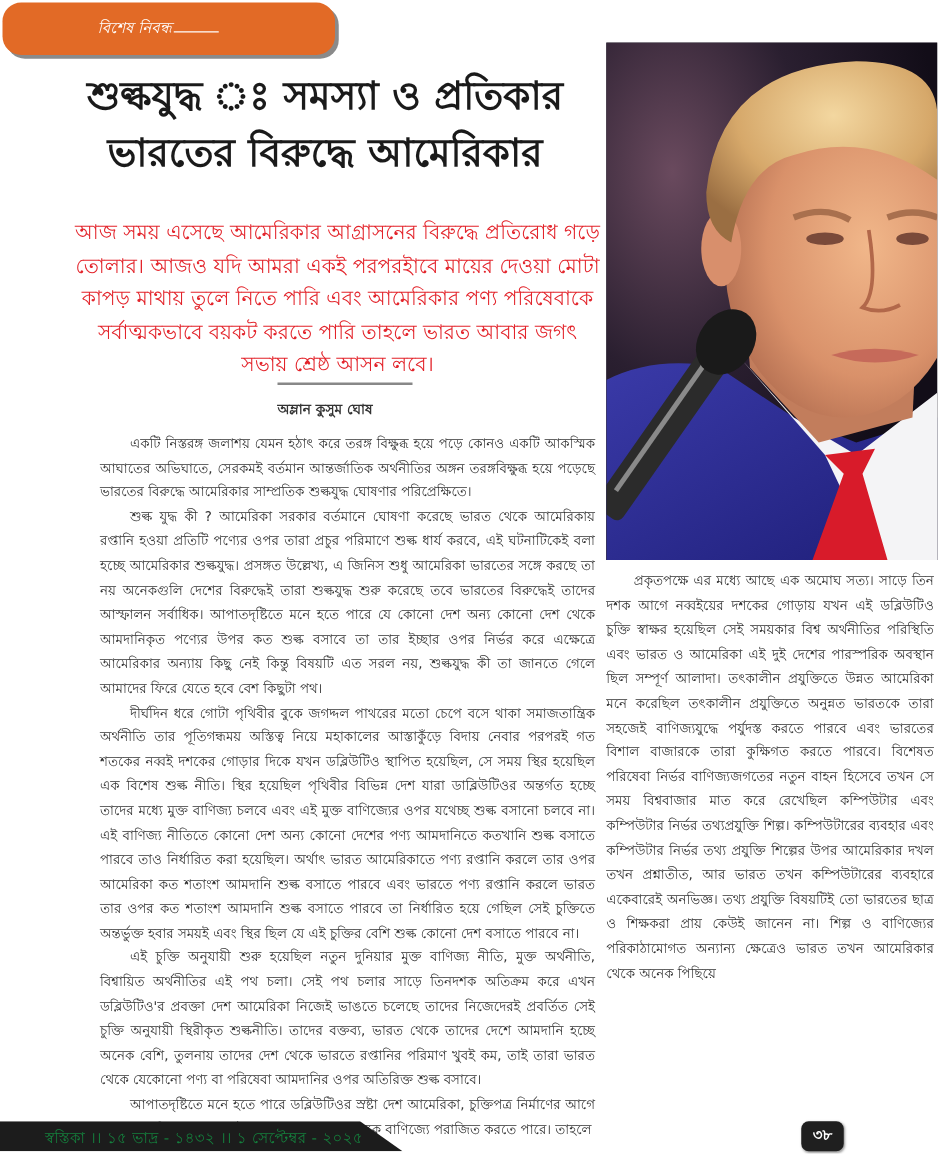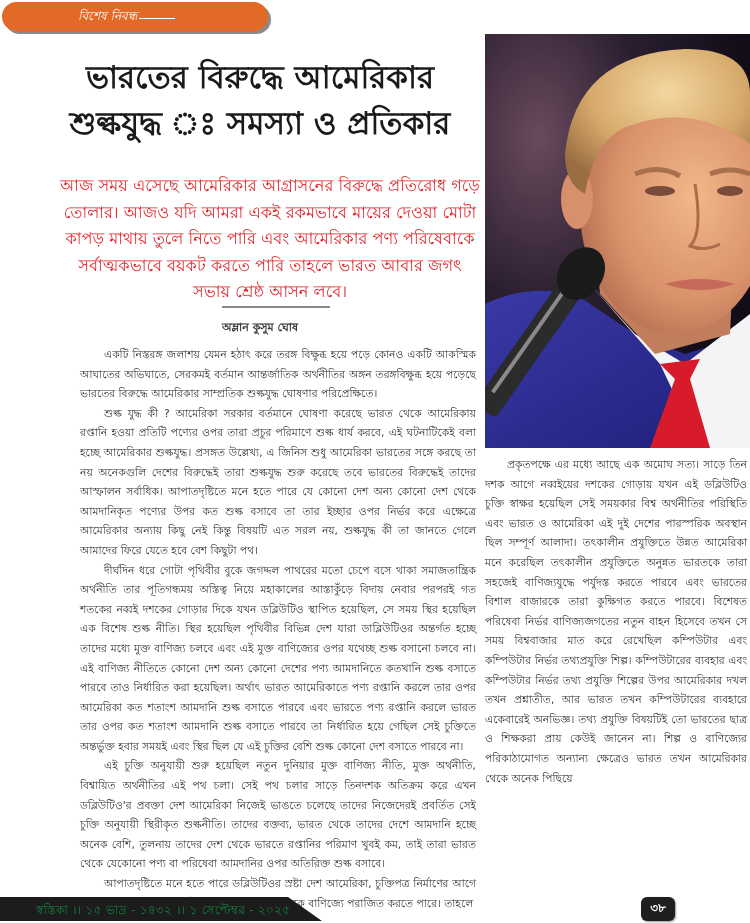--- a/index.html
+++ b/index.html
@@ -1,20 +1,20 @@
 <!DOCTYPE html>
 <html><head>
   <meta charset="utf-8">
   <style>
     * { box-sizing: border-box; margin: 0; padding: 0; }
     html, body { width: 750px; height: 923px; background: #ffffff; overflow: hidden; }
     body { position: relative; font-family: "DejaVu Sans", sans-serif; color: #2a2a2a; }
 
     .section-pill {
-      position: absolute; left: 2px; top: 2px; width: 266px; height: 29px;
+      position: absolute; left: 2px; top: 2px; width: 266px; height: 42px;
       background: #e26a26; border-radius: 15px;
       box-shadow: 3px 3px 0 #8a8a8a;
       display: flex; align-items: center; padding-left: 76px;
     }
     .section-pill .label {
       color: #ffffff; font-size: 12px; font-style: italic; white-space: nowrap;
     }
     .section-pill .rule {
       display: inline-block; width: 36px; height: 1px; background: #ffffff; margin-left: 2px; margin-top: 4px;
     }
@@ -77,25 +77,25 @@
   </style>
 </head>
 <body>
 
 <div class="section-pill">
   <span class="label">বিশেষ নিবন্ধ</span>
   <span class="rule"></span>
 </div>
 
 <h1 class="headline">
+  <span style="display:block">শুল্কযুদ্ধ ঃ সমস্যা ও প্রতিকার</span>
   <span style="display:block">ভারতের বিরুদ্ধে আমেরিকার</span>
-  <span style="display:block">শুল্কযুদ্ধ ঃ সমস্যা ও প্রতিকার</span>
 </h1>
 
-<p class="standfirst">আজ সময় এসেছে আমেরিকার আগ্রাসনের বিরুদ্ধে প্রতিরোধ গড়ে তোলার। আজও যদি আমরা একই রকমভাবে মায়ের দেওয়া মোটা কাপড় মাথায় তুলে নিতে পারি এবং আমেরিকার পণ্য পরিষেবাকে সর্বাত্মকভাবে বয়কট করতে পারি তাহলে ভারত আবার জগৎ সভায় শ্রেষ্ঠ আসন লবে।</p>
+<p class="standfirst">আজ সময় এসেছে আমেরিকার আগ্রাসনের বিরুদ্ধে প্রতিরোধ গড়ে তোলার। আজও যদি আমরা একই পরপরইাবে মায়ের দেওয়া মোটা কাপড় মাথায় তুলে নিতে পারি এবং আমেরিকার পণ্য পরিষেবাকে সর্বাত্মকভাবে বয়কট করতে পারি তাহলে ভারত আবার জগৎ সভায় শ্রেষ্ঠ আসন লবে।</p>
 
 <div class="byline-rule"></div>
 <div class="byline">অম্লান কুসুম ঘোষ</div>
 
 <div class="body-left">
   <p>একটি নিস্তরঙ্গ জলাশয় যেমন হঠাৎ করে তরঙ্গ বিক্ষুব্ধ হয়ে পড়ে কোনও একটি আকস্মিক আঘাতের অভিঘাতে, সেরকমই বর্তমান আন্তর্জাতিক অর্থনীতির অঙ্গন তরঙ্গবিক্ষুব্ধ হয়ে পড়েছে ভারতের বিরুদ্ধে আমেরিকার সাম্প্রতিক শুল্কযুদ্ধ ঘোষণার পরিপ্রেক্ষিতে।</p>
   <p>শুল্ক যুদ্ধ কী ? আমেরিকা সরকার বর্তমানে ঘোষণা করেছে ভারত থেকে আমেরিকায় রপ্তানি হওয়া প্রতিটি পণ্যের ওপর তারা প্রচুর পরিমাণে শুল্ক ধার্য করবে, এই ঘটনাটিকেই বলা হচ্ছে আমেরিকার শুল্কযুদ্ধ। প্রসঙ্গত উল্লেখ্য, এ জিনিস শুধু আমেরিকা ভারতের সঙ্গে করছে তা নয় অনেকগুলি দেশের বিরুদ্ধেই তারা শুল্কযুদ্ধ শুরু করেছে তবে ভারতের বিরুদ্ধেই তাদের আস্ফালন সর্বাধিক। আপাতদৃষ্টিতে মনে হতে পারে যে কোনো দেশ অন্য কোনো দেশ থেকে আমদানিকৃত পণ্যের উপর কত শুল্ক বসাবে তা তার ইচ্ছার ওপর নির্ভর করে এক্ষেত্রে আমেরিকার অন্যায় কিছু নেই কিন্তু বিষয়টি এত সরল নয়, শুল্কযুদ্ধ কী তা জানতে গেলে আমাদের ফিরে যেতে হবে বেশ কিছুটা পথ।</p>
   <p>দীর্ঘদিন ধরে গোটা পৃথিবীর বুকে জগদ্দল পাথরের মতো চেপে বসে থাকা সমাজতান্ত্রিক অর্থনীতি তার পূতিগন্ধময় অস্তিত্ব নিয়ে মহাকালের আস্তাকুঁড়ে বিদায় নেবার পরপরই গত শতকের নব্বই দশকের গোড়ার দিকে যখন ডব্লিউটিও স্থাপিত হয়েছিল, সে সময় স্থির হয়েছিল এক বিশেষ শুল্ক নীতি। স্থির হয়েছিল পৃথিবীর বিভিন্ন দেশ যারা ডাব্লিউটিওর অন্তর্গত হচ্ছে তাদের মধ্যে মুক্ত বাণিজ্য চলবে এবং এই মুক্ত বাণিজ্যের ওপর যথেচ্ছ শুল্ক বসানো চলবে না। এই বাণিজ্য নীতিতে কোনো দেশ অন্য কোনো দেশের পণ্য আমদানিতে কতখানি শুল্ক বসাতে পারবে তাও নির্ধারিত করা হয়েছিল। অর্থাৎ ভারত আমেরিকাতে পণ্য রপ্তানি করলে তার ওপর আমেরিকা কত শতাংশ আমদানি শুল্ক বসাতে পারবে এবং ভারতে পণ্য রপ্তানি করলে ভারত তার ওপর কত শতাংশ আমদানি শুল্ক বসাতে পারবে তা নির্ধারিত হয়ে গেছিল সেই চুক্তিতে অন্তর্ভুক্ত হবার সময়ই এবং স্থির ছিল যে এই চুক্তির বেশি শুল্ক কোনো দেশ বসাতে পারবে না।</p>
   <p>এই চুক্তি অনুযায়ী শুরু হয়েছিল নতুন দুনিয়ার মুক্ত বাণিজ্য নীতি, মুক্ত অর্থনীতি, বিশ্বায়িত অর্থনীতির এই পথ চলা। সেই পথ চলার সাড়ে তিনদশক অতিক্রম করে এখন ডব্লিউটিও'র প্রবক্তা দেশ আমেরিকা নিজেই ভাঙতে চলেছে তাদের নিজেদেরই প্রবর্তিত সেই চুক্তি অনুযায়ী স্থিরীকৃত শুল্কনীতি। তাদের বক্তব্য, ভারত থেকে তাদের দেশে আমদানি হচ্ছে অনেক বেশি, তুলনায় তাদের দেশ থেকে ভারতে রপ্তানির পরিমাণ খুবই কম, তাই তারা ভারত থেকে যেকোনো পণ্য বা পরিষেবা আমদানির ওপর অতিরিক্ত শুল্ক বসাবে।</p>
   <p>আপাতদৃষ্টিতে মনে হতে পারে ডব্লিউটিওর স্রষ্টা দেশ আমেরিকা, চুক্তিপত্র নির্মাণের আগে তারা ভাবেনি যে এরকম ঘটতে পারে, ভারত তাদেরকে বাণিজ্যে পরাজিত করতে পারে। তাহলে</p>

